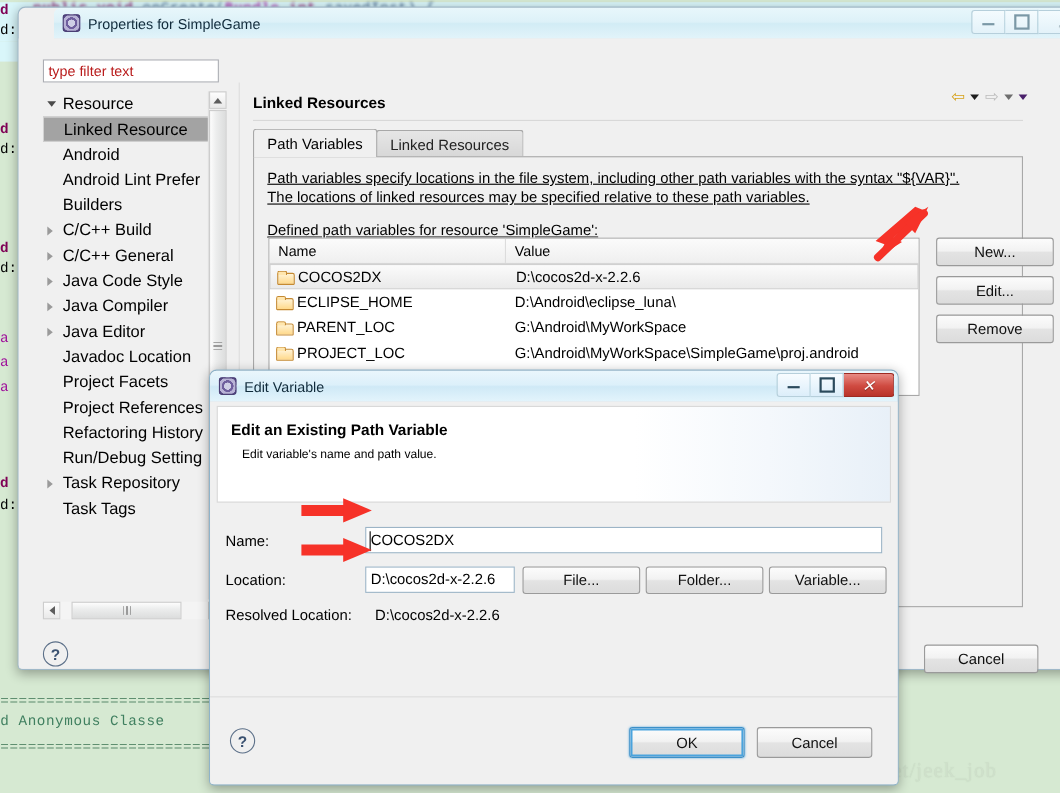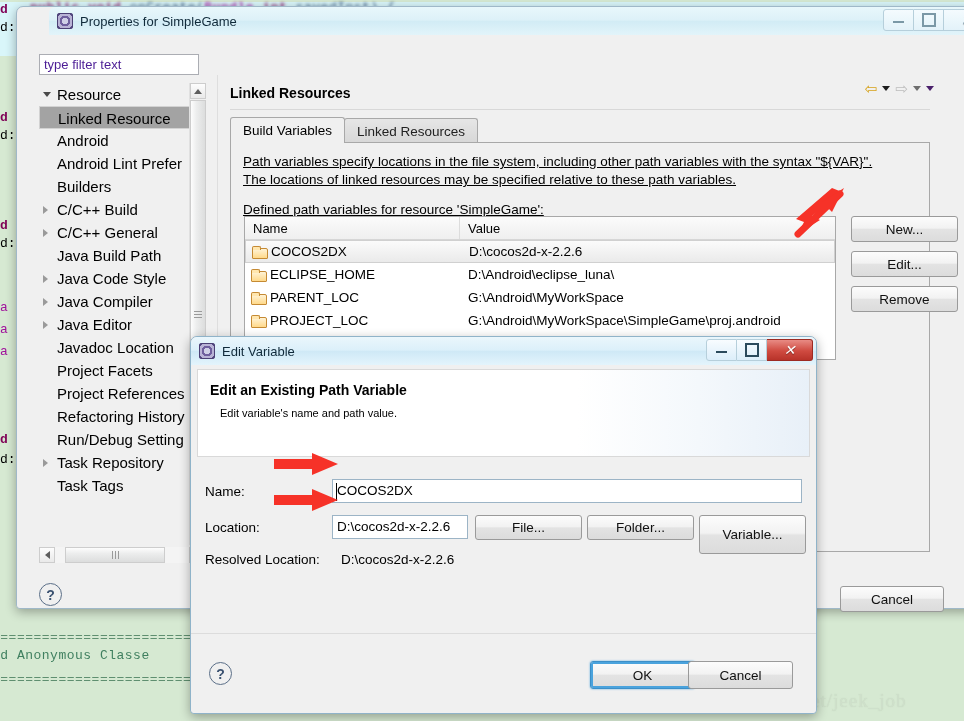--- a/index.html
+++ b/index.html
@@ -76,21 +76,21 @@
   .glyph-x{font-family:"Liberation Sans",sans-serif;font-size:14px;line-height:1;}
 
   
   #props{left:16px;top:6px;width:944px;height:601px;padding-left:32px;}
   #props .body{
     position:absolute;left:0;top:28px;right:0;bottom:0;background:#f0f0f0;
     border-radius:0 0 4px 4px;
   }
   #filter{
     position:absolute;left:22px;top:19px;width:160px;height:21px;
-    border:1px solid #abadb3;background:#fff;font-size:13px;color:#4c1d95;
+    border:1px solid #abadb3;background:#fff;font-size:13px;color:#b91c1c;
     padding:0 4px;box-sizing:border-box;line-height:20px;
     font-family:"Liberation Sans",sans-serif;
   }
   #tree{
     position:absolute;left:22px;top:48px;width:166px;height:462px;
     background:#f0f0f0;overflow:hidden;
   }
   .tree-item{
     height:23px;line-height:23px;white-space:nowrap;font-size:15px;
     position:relative;padding-left:18px;
@@ -219,21 +219,21 @@
   .ev-input{
     position:absolute;border:1px solid #9cb4c6;background:#fff;
     font-size:13.5px;padding:0 4px;box-sizing:border-box;line-height:22px;height:24px;
     font-family:"Liberation Sans",sans-serif;color:#000;white-space:nowrap;overflow:hidden;
   }
   .ev-input.caret:before{
     content:"";position:absolute;left:3px;top:3px;width:1px;height:18px;background:#000;
   }
   #ev-bottomrule{position:absolute;left:0;top:268px;width:625px;height:1px;background:#dcdcdc;}
   #help-ev{position:absolute;left:18px;top:297px;}
-  #ok-btn{position:absolute;left:399px;top:296px;width:105px;height:28px;}
+  #ok-btn{position:absolute;left:381px;top:296px;width:105px;height:28px;}
   #cancel-ev{position:absolute;left:497px;top:296px;width:105px;height:28px;}
 
   
   .arrow-red{position:absolute;}
   #wm{
     position:absolute;left:660px;top:690px;font-size:19px;color:#cfe0cb;
     font-family:"Liberation Serif","DejaVu Serif",serif;letter-spacing:1px;
     text-shadow:0 0 1px rgba(180,200,175,.6);
   }
 </style>
@@ -295,21 +295,20 @@
     <div id="filter">type filter text</div>
 
     <div id="tree">
       <div class="tree-item"><i class="tw open"></i><span>Resource</span></div>
       <div class="tree-item ind1 sel"><span>Linked Resource</span></div>
       <div class="tree-item"><span>Android</span></div>
       <div class="tree-item"><span>Android Lint Prefer</span></div>
       <div class="tree-item"><span>Builders</span></div>
       <div class="tree-item"><i class="tw closed"></i><span>C/C++ Build</span></div>
       <div class="tree-item"><i class="tw closed"></i><span>C/C++ General</span></div>
-      <div class="tree-item"><span>Java Build Path</span></div>
       <div class="tree-item"><i class="tw closed"></i><span>Java Code Style</span></div>
       <div class="tree-item"><i class="tw closed"></i><span>Java Compiler</span></div>
       <div class="tree-item"><i class="tw closed"></i><span>Java Editor</span></div>
       <div class="tree-item"><span>Javadoc Location</span></div>
       <div class="tree-item"><span>Project Facets</span></div>
       <div class="tree-item"><span>Project References</span></div>
       <div class="tree-item"><span>Refactoring History</span></div>
       <div class="tree-item"><span>Run/Debug Setting</span></div>
       <div class="tree-item"><i class="tw closed"></i><span>Task Repository</span></div>
       <div class="tree-item"><span>Task Tags</span></div>
@@ -353,21 +352,21 @@
 
       <div id="nav">
         <span class="navarrow" style="color:#d6a21b;">⇦</span>
         <i class="caret"></i>
         <span class="navarrow" style="color:#bdbdbd;">⇨</span>
         <i class="caret gray"></i>
         <i class="caret purple"></i>
       </div>
 
       <div id="tabs">
-        <div class="tab active">Build Variables</div>
+        <div class="tab active">Path Variables</div>
         <div class="tab inactive">Linked Resources</div>
       </div>
 
       <div id="tabpanel">
         <div id="desc">
           <p>Path variables specify locations in the file system, including other path variables with the syntax "${VAR}".</p>
           <p>The locations of linked resources may be specified relative to these path variables.</p>
           <p class="p2">Defined path variables for resource 'SimpleGame':</p>
         </div>
 
@@ -453,21 +452,21 @@
     </div>
 
     <span class="ev-label" style="left:14px;top:119px;">Name:</span>
     <div class="ev-input caret" style="left:141px;top:114px;width:470px;">COCOS2DX</div>
 
     <span class="ev-label" style="left:14px;top:155px;">Location:</span>
     <div class="ev-input" style="left:141px;top:150px;width:136px;">D:\cocos2d-x-2.2.6</div>
 
     <div class="btn" style="position:absolute;left:284px;top:150px;width:107px;height:25px;">File...</div>
     <div class="btn" style="position:absolute;left:396px;top:150px;width:107px;height:25px;">Folder...</div>
-    <div class="btn" style="position:absolute;left:508px;top:150px;width:107px;height:39px;">Variable...</div>
+    <div class="btn" style="position:absolute;left:508px;top:150px;width:107px;height:25px;">Variable...</div>
 
     <span class="ev-label" style="left:14px;top:187px;">Resolved Location:</span>
     <span class="ev-label" style="left:150px;top:187px;">D:\cocos2d-x-2.2.6</span>
 
     <div id="ev-bottomrule"></div>
 
     <div id="help-ev">
       <div class="helpcircle">?</div>
     </div>
 

